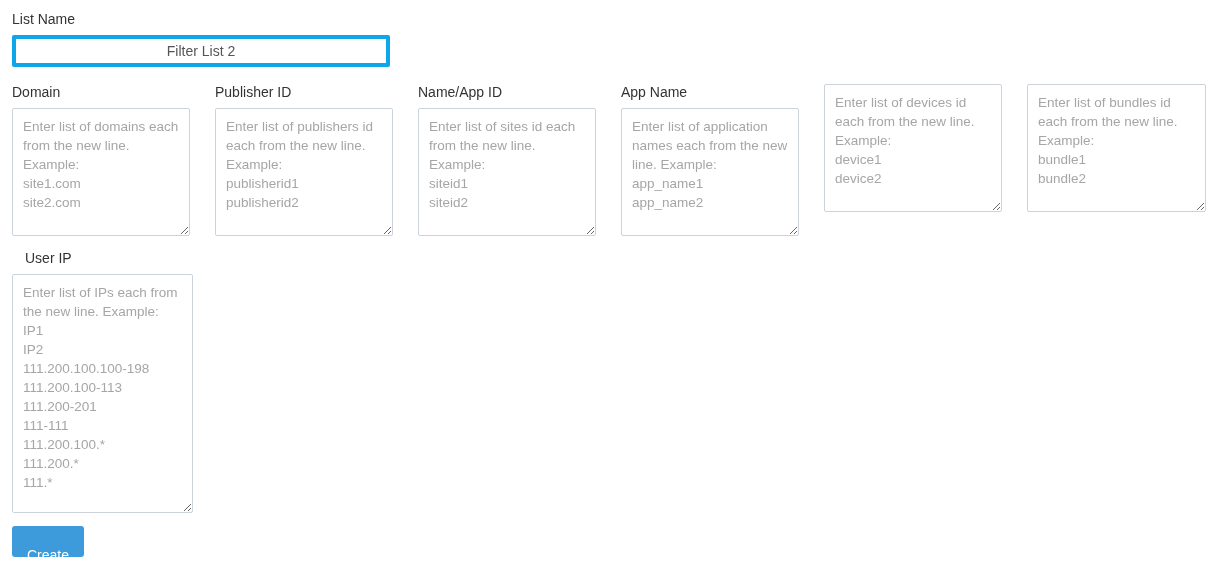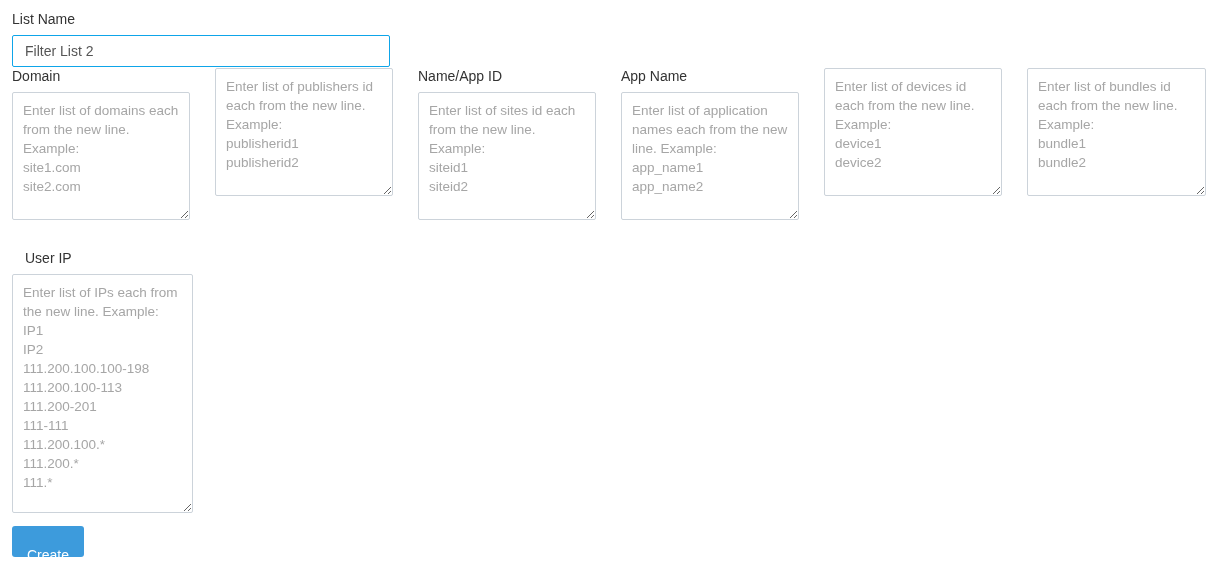--- a/index.html
+++ b/index.html
@@ -41,36 +41,37 @@
   .listname-block .field-label {
     display: block;
     margin-bottom: 8px;
   }
   .text-input {
     box-sizing: border-box;
     display: block;
     width: 378px;
     height: 32px;
     padding: 4px 12px;
-    border: 1px solid #0ea5e9;
+    border: 4px solid #0ea5e9;
     border-radius: 2px;
     background: #ffffff;
     font-family: "Liberation Sans", sans-serif;
     font-size: 14px;
     line-height: 22px;
     color: #555555;
     outline: none;
+    text-align: center;
   }
   .text-input::placeholder { color: #a6a6a6; }
 
   
   .filter-row {
     position: absolute;
     left: 12px;
-    top: 68px;
+    top: 84px;
     width: 1193px;
     height: 152px;
   }
   .filter-col {
     position: absolute;
     top: 0;
     width: 178px;
   }
   .filter-col .field-label {
     display: block;
@@ -168,20 +169,21 @@
   <div class="filter-row">
 
     <div class="filter-col col-0">
       <label class="field-label">Domain</label>
       <textarea class="ta" placeholder="Enter list of domains each from the new line. Example:
 site1.com
 site2.com" style=""></textarea>
     </div>
 
     <div class="filter-col col-1">
+      <label class="field-label">Publisher ID</label>
       <textarea class="ta" placeholder="Enter list of publishers id each from the new line. Example:
 publisherid1
 publisherid2" style=""></textarea>
     </div>
 
     <div class="filter-col col-2">
       <label class="field-label">Name/App ID</label>
       <textarea class="ta" placeholder="Enter list of sites id each from the new line. Example:
 siteid1
 siteid2" style=""></textarea>

